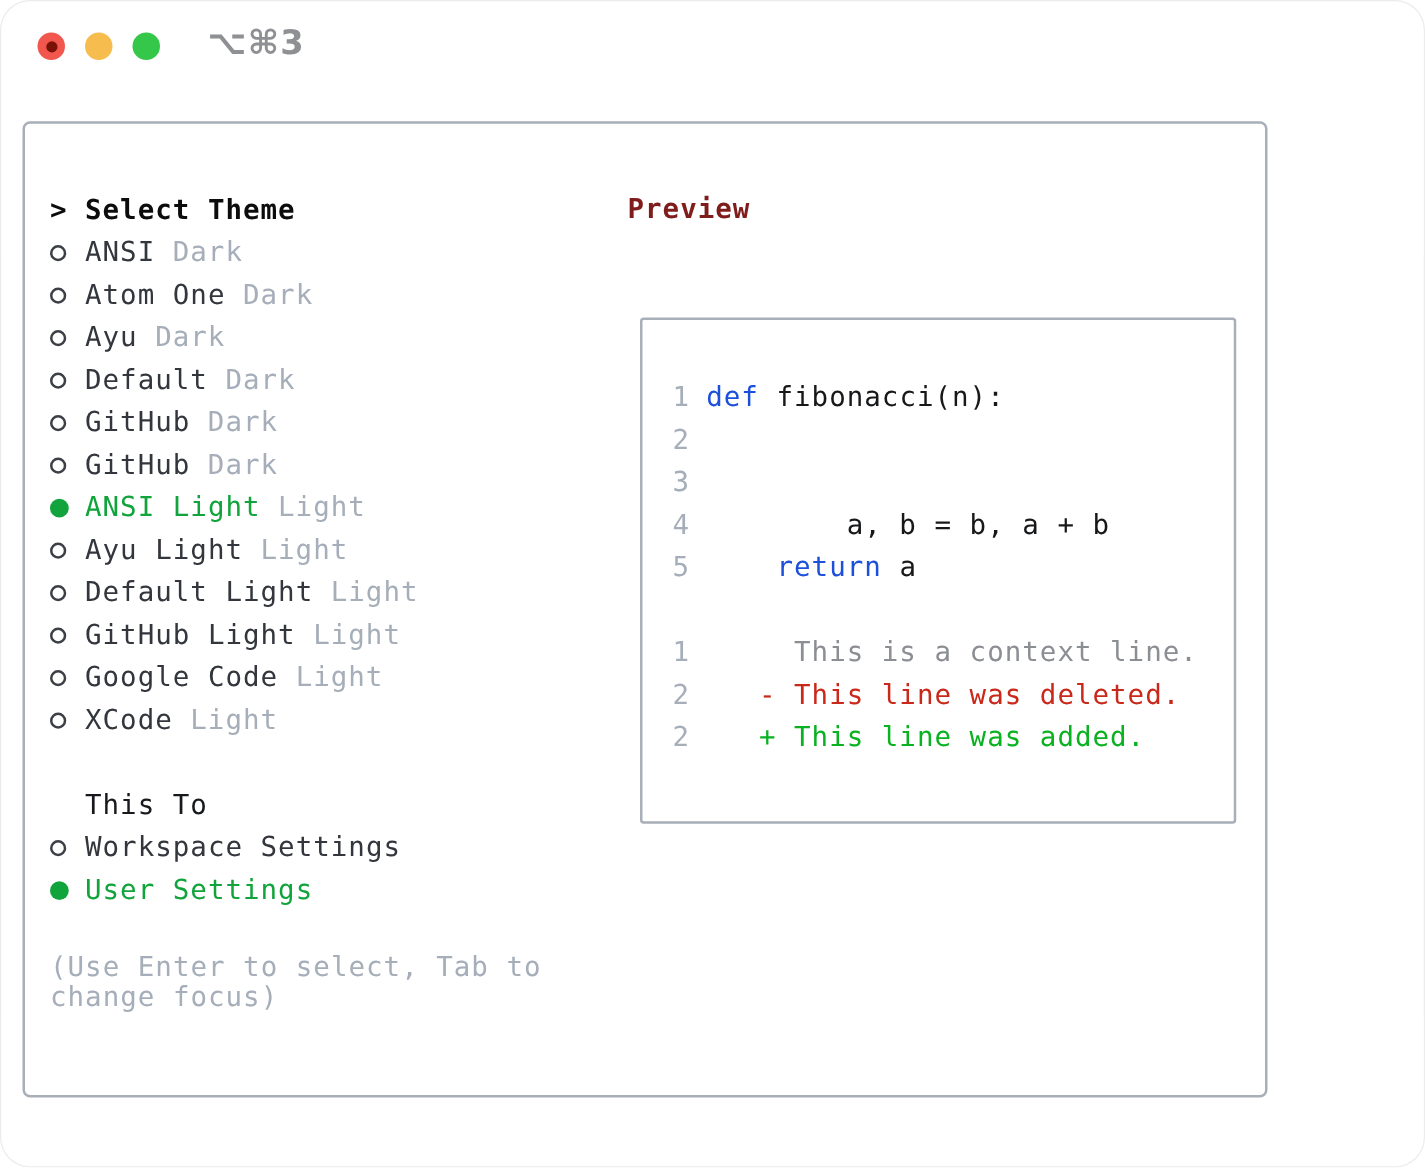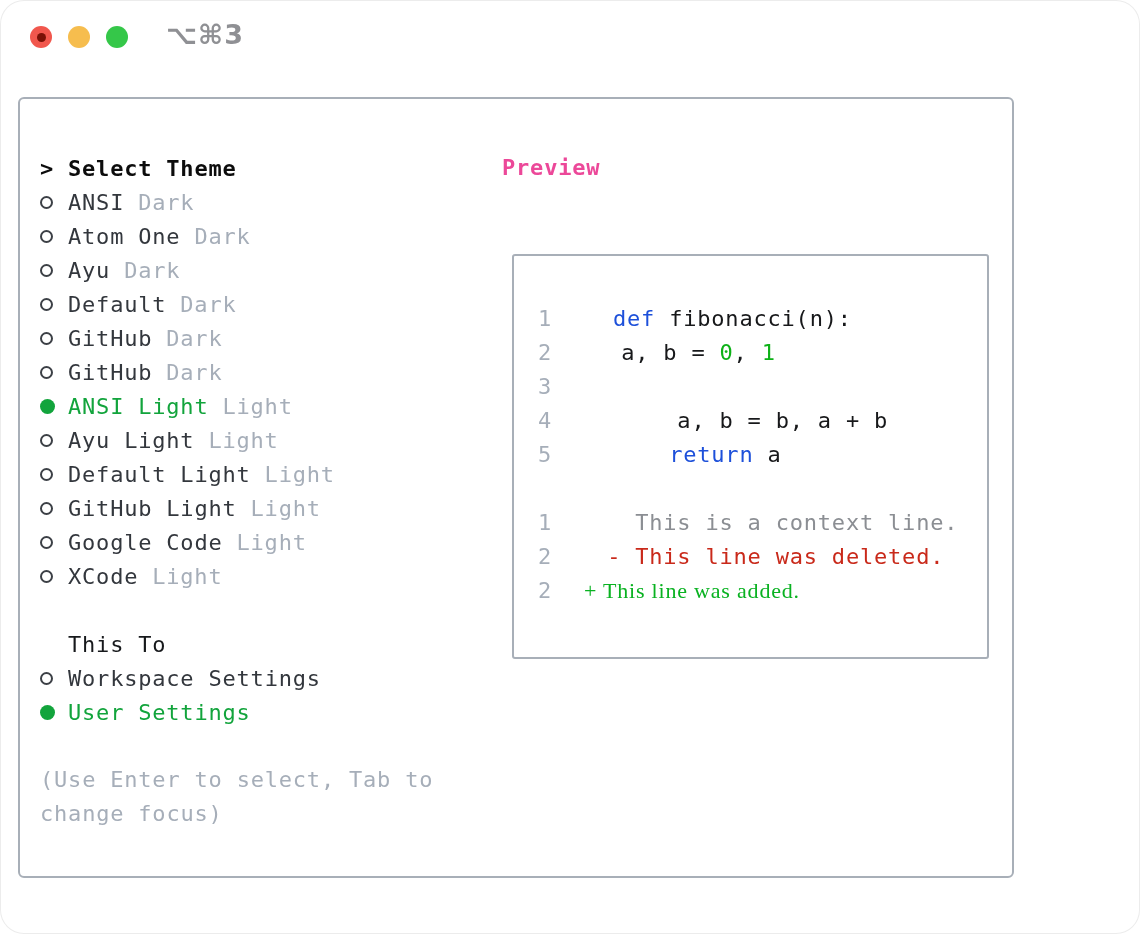--- a/index.html
+++ b/index.html
@@ -51,41 +51,41 @@
   .item-name { color:#33373d; }
   .selected .item-name { color:var(--accent-green,#12a43c); }
   .item-variant { color:var(--muted-gray,#a6aeb9); margin-left:14px; }
 
   .spacer { height:34px; }
   .apply-header { color:#17191c; padding-left:28px; }
   .option-label { color:#33373d; }
   .selected .option-label { color:var(--accent-green,#12a43c); }
 
   .hint {
-    margin-top:34px; width:436px; font-size:22px; line-height:34px;
+    margin-top:34px; width:436px; font-size:22px; line-height:24px;
     letter-spacing:0.8px; color:var(--muted-gray,#a6aeb9);
   }
 
   
-  .preview-header { font-weight:700; font-size:22px; color:#ec4899; height:34px; line-height:34px; letter-spacing:0.8px; }
+  .preview-header { font-weight:700; font-size:22px; color:#7f1d1d; height:34px; line-height:34px; letter-spacing:0.8px; }
   .preview-box {
     position:absolute; left:10px; top:103px; width:477px; height:405px;
     border:2px solid var(--border-gray,#a8afb8); border-radius:3px; background:#fff;
     padding:50px 0 0 24px; overflow:hidden;
   }
   .pline { display:flex; height:34px; font-size:22px; letter-spacing:0.8px; white-space:pre; }
   .lineno { display:inline-block; width:14px; flex:0 0 14px; margin-right:13px; text-align:right; color:var(--muted-gray,#a6aeb9); }
   .ptext { color:#17181a; }
   .tk-plain   { color:#17181a; }
-  .tk-kw      { color:var(--keyword-blue,#1d50da);margin-left:48px; }
+  .tk-kw      { color:var(--keyword-blue,#1d50da); }
   .tk-builtin { color:var(--builtin-cyan,#0dc0ce); }
   .tk-num     { color:var(--number-green,#0db117); }
   .tk-ctx     { color:var(--context-gray,#8b8e93); }
   .tk-del     { color:var(--diff-del-red,#c9291a); }
-  .tk-add     { color:var(--diff-add-green,#09b221);font-family:Liberation Serif, serif; }
+  .tk-add     { color:var(--diff-add-green,#09b221); }
 </style>
 </head>
 <body>
 
 <div class="window">
 
   <div class="titlebar">
     <span class="dot dot-red">
       <span class="dot-inner"></span>
     </span>
@@ -207,21 +207,21 @@
           </div>
         </div>
 
       <div class="hint">(Use Enter to select, Tab to change focus)</div>
     </div>
 
     <div class="right-col">
       <div class="preview-header">Preview</div>
       <div class="preview-box">
           <div class="pline"><span class="lineno">1</span><span class="ptext"><span class="tk-kw">def</span><span class="tk-plain"> fibonacci(n):</span></span></div>
-          <div class="pline"><span class="lineno">2</span><span class="ptext"><span class="tk-plain">    a, b = </span><span class="tk-num">0</span><span class="tk-plain">, </span><span class="tk-num">1</span></span></div>
+          <div class="pline"><span class="lineno">2</span></div>
           <div class="pline"><span class="lineno">3</span></div>
           <div class="pline"><span class="lineno">4</span><span class="ptext"><span class="tk-plain">        a, b = b, a + b</span></span></div>
           <div class="pline"><span class="lineno">5</span><span class="ptext"><span class="tk-plain">    </span><span class="tk-kw">return</span><span class="tk-plain"> a</span></span></div>
           <div class="pline"><span class="lineno"></span><span class="ptext"></span></div>
           <div class="pline"><span class="lineno">1</span><span class="ptext"><span class="tk-ctx">     This is a context line.</span></span></div>
           <div class="pline"><span class="lineno">2</span><span class="ptext"><span class="tk-del">   - This line was deleted.</span></span></div>
           <div class="pline"><span class="lineno">2</span><span class="ptext"><span class="tk-add">   + This line was added.</span></span></div>
         </div>
     </div>
 

